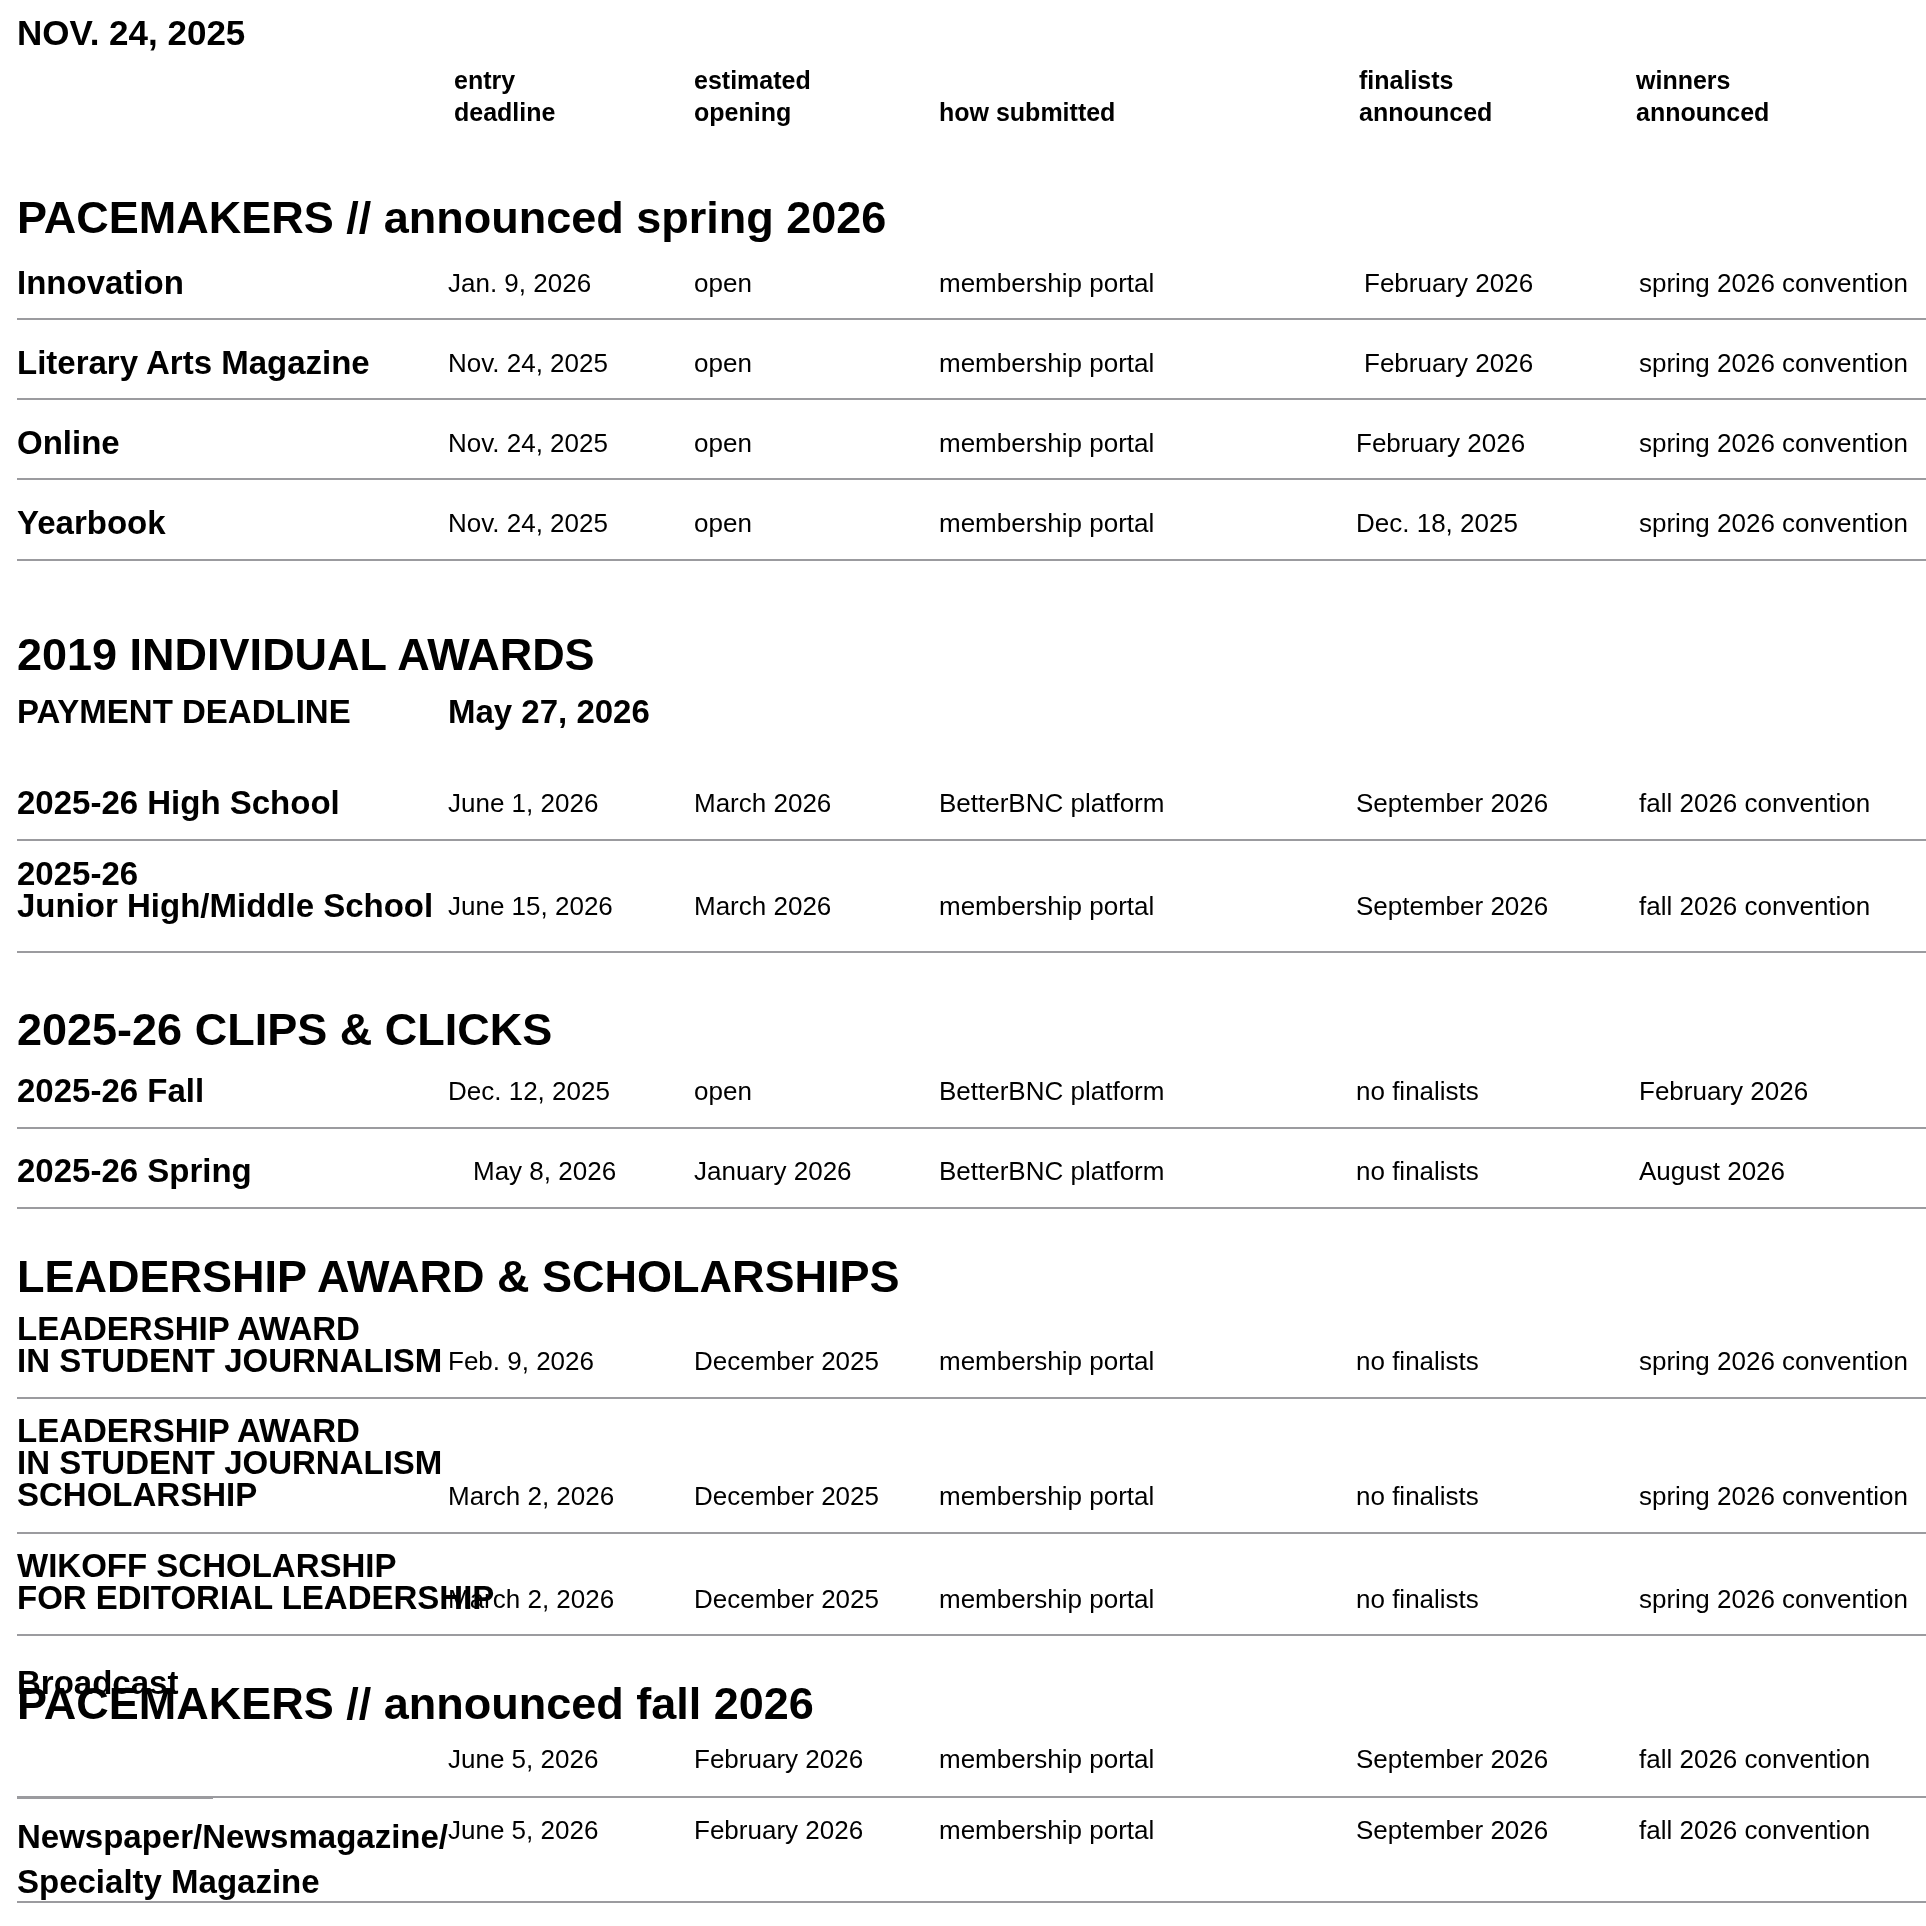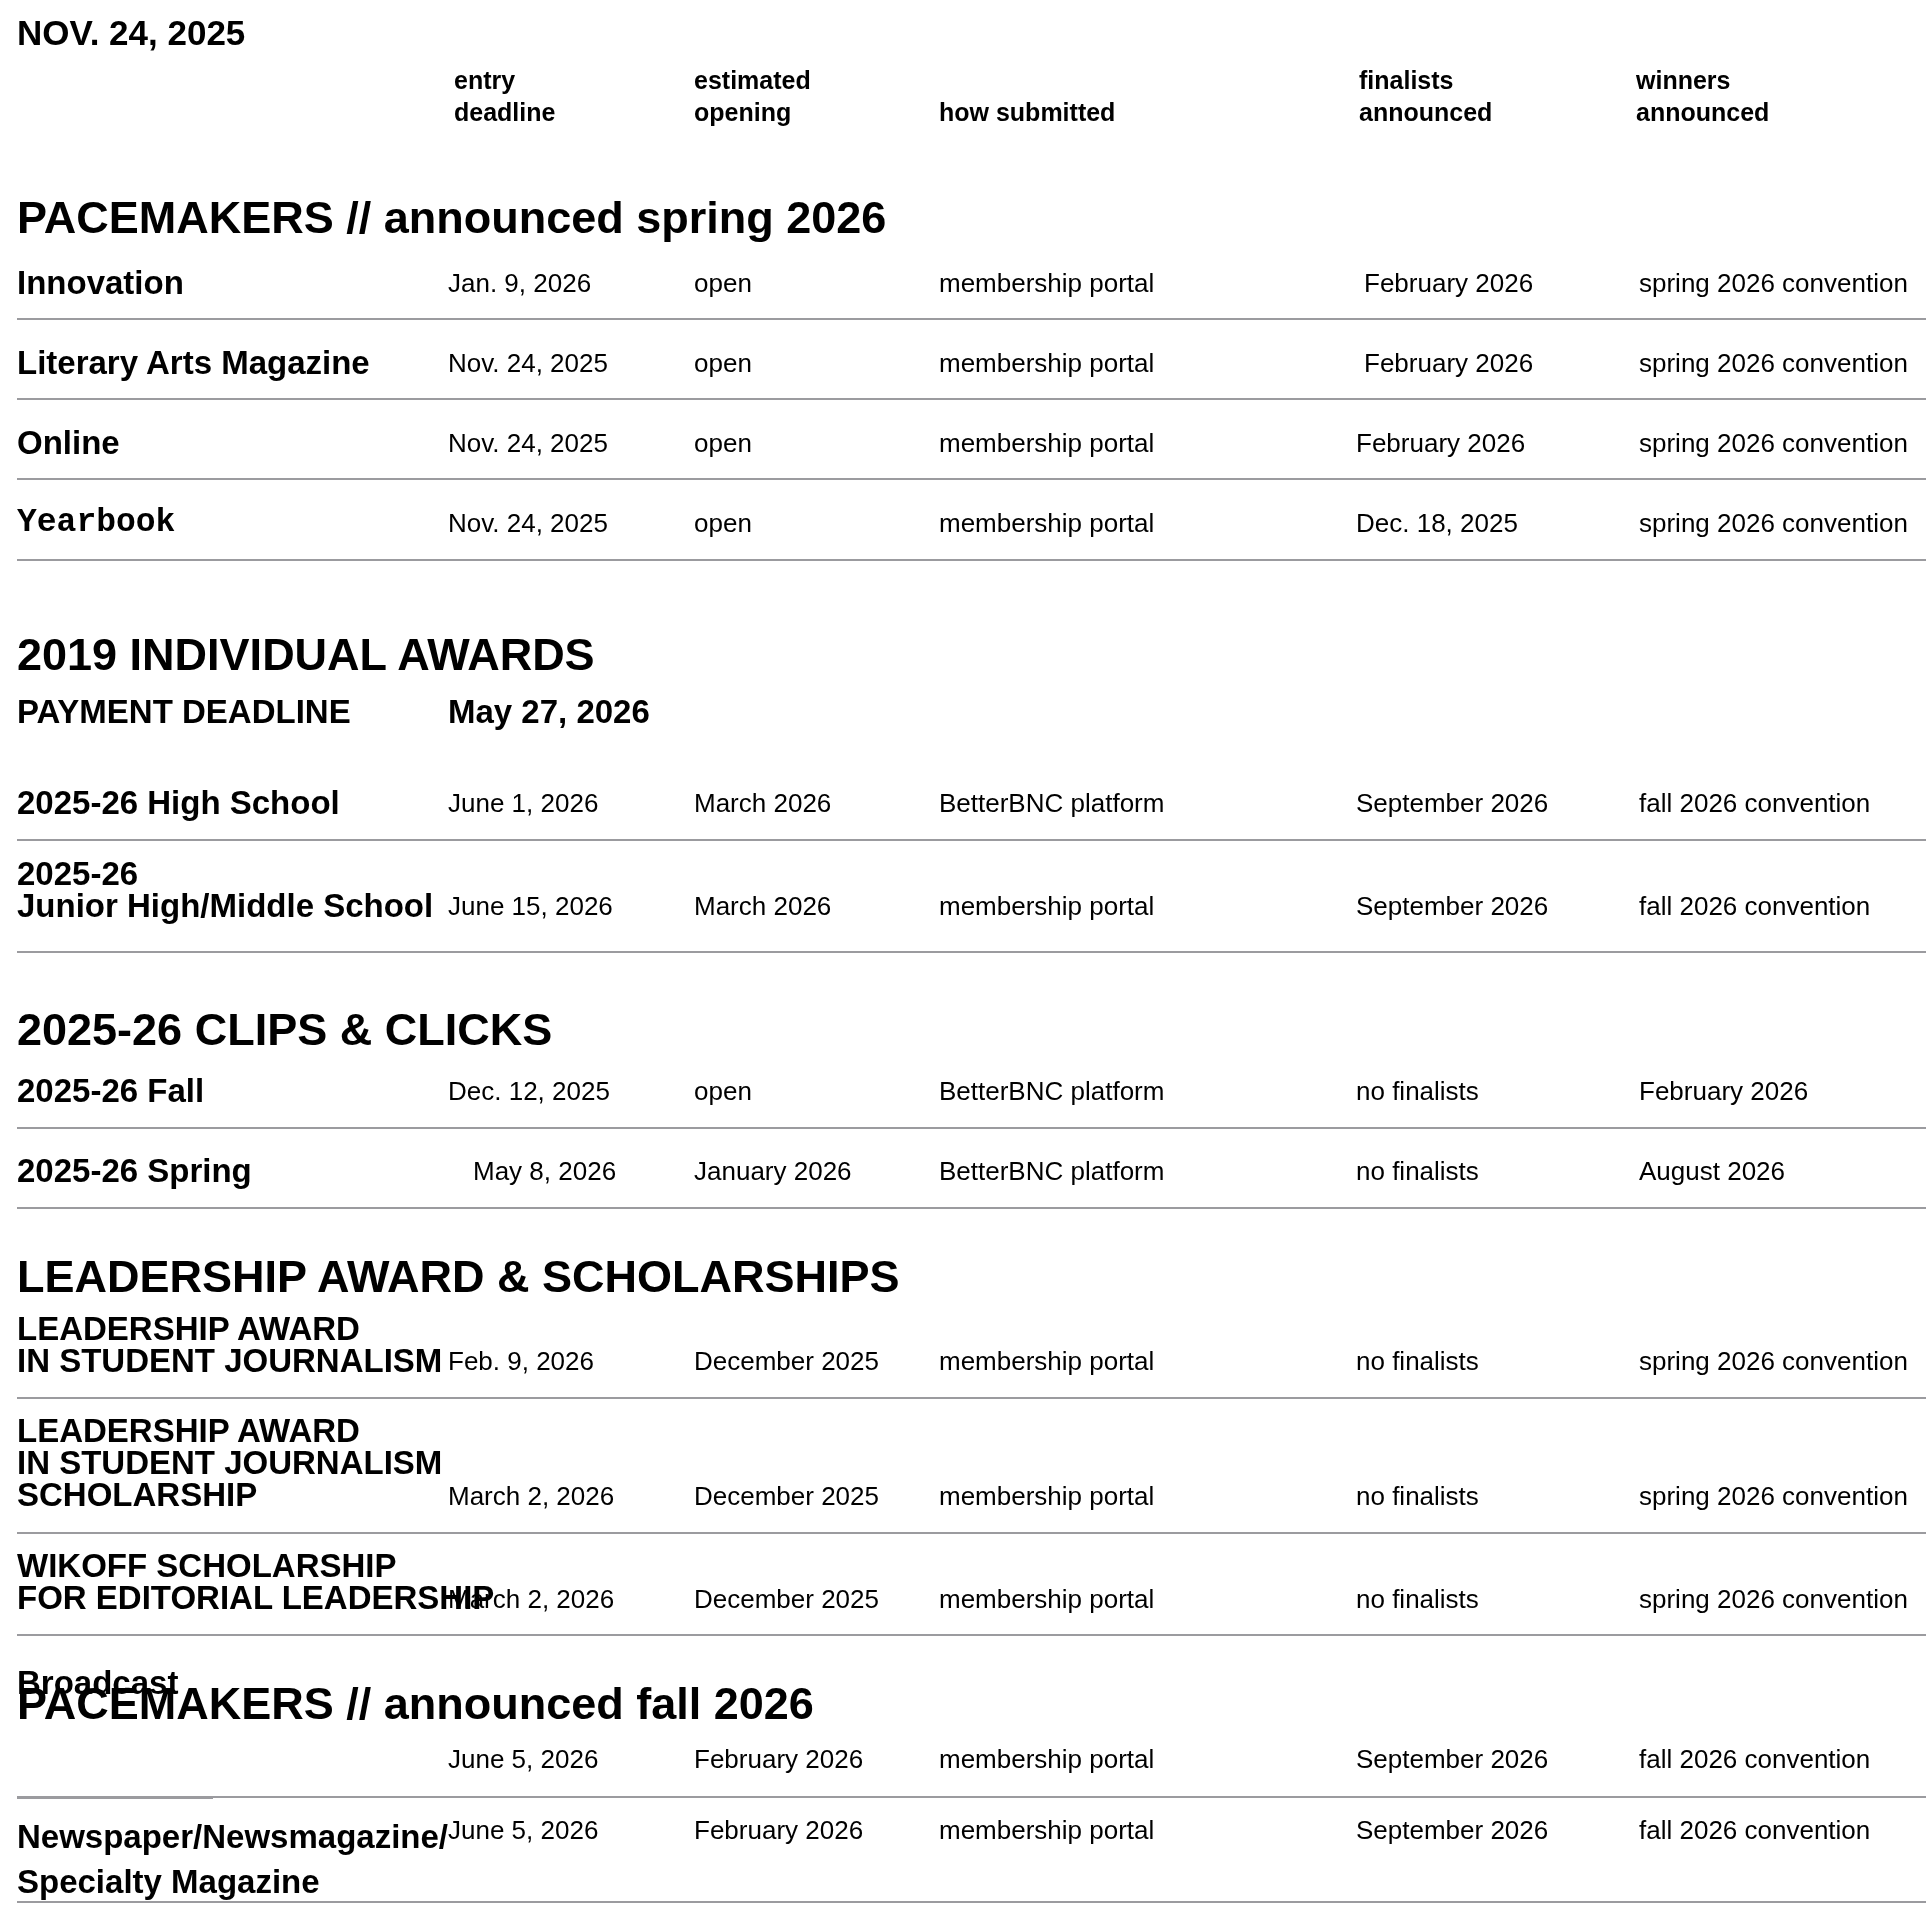--- a/index.html
+++ b/index.html
@@ -54,21 +54,21 @@
   <div class="abs name" style="left:17px;top:427px;">Online</div>
   <div class="abs cell" style="left:448px;top:427px;">Nov. 24, 2025</div>
   <div class="abs cell" style="left:694px;top:427px;">open</div>
   <div class="abs cell" style="left:939px;top:427px;">membership portal</div>
   <div class="abs cell" style="left:1356px;top:427px;">February 2026</div>
   <div class="abs cell" style="left:1639px;top:427px;">spring 2026 convention</div>
 </div>
 <div class="rule" style="top:478px;"></div>
 
 <div>
-  <div class="abs name" style="left:17px;top:507px;font-family:Liberation Mono, monospace;">Yearbook</div>
+  <div class="abs name" style="left:17px;top:507px;">Yearbook</div>
   <div class="abs cell" style="left:448px;top:507px;">Nov. 24, 2025</div>
   <div class="abs cell" style="left:694px;top:507px;">open</div>
   <div class="abs cell" style="left:939px;top:507px;">membership portal</div>
   <div class="abs cell" style="left:1356px;top:507px;">Dec. 18,  2025</div>
   <div class="abs cell" style="left:1639px;top:507px;">spring 2026 convention</div>
 </div>
 <div class="rule" style="top:559px;"></div>
 
 <div class="abs sec" style="left:17px;top:632px;">2019 INDIVIDUAL AWARDS</div>
 <div class="abs name" style="left:17px;top:696px;">PAYMENT DEADLINE</div>

